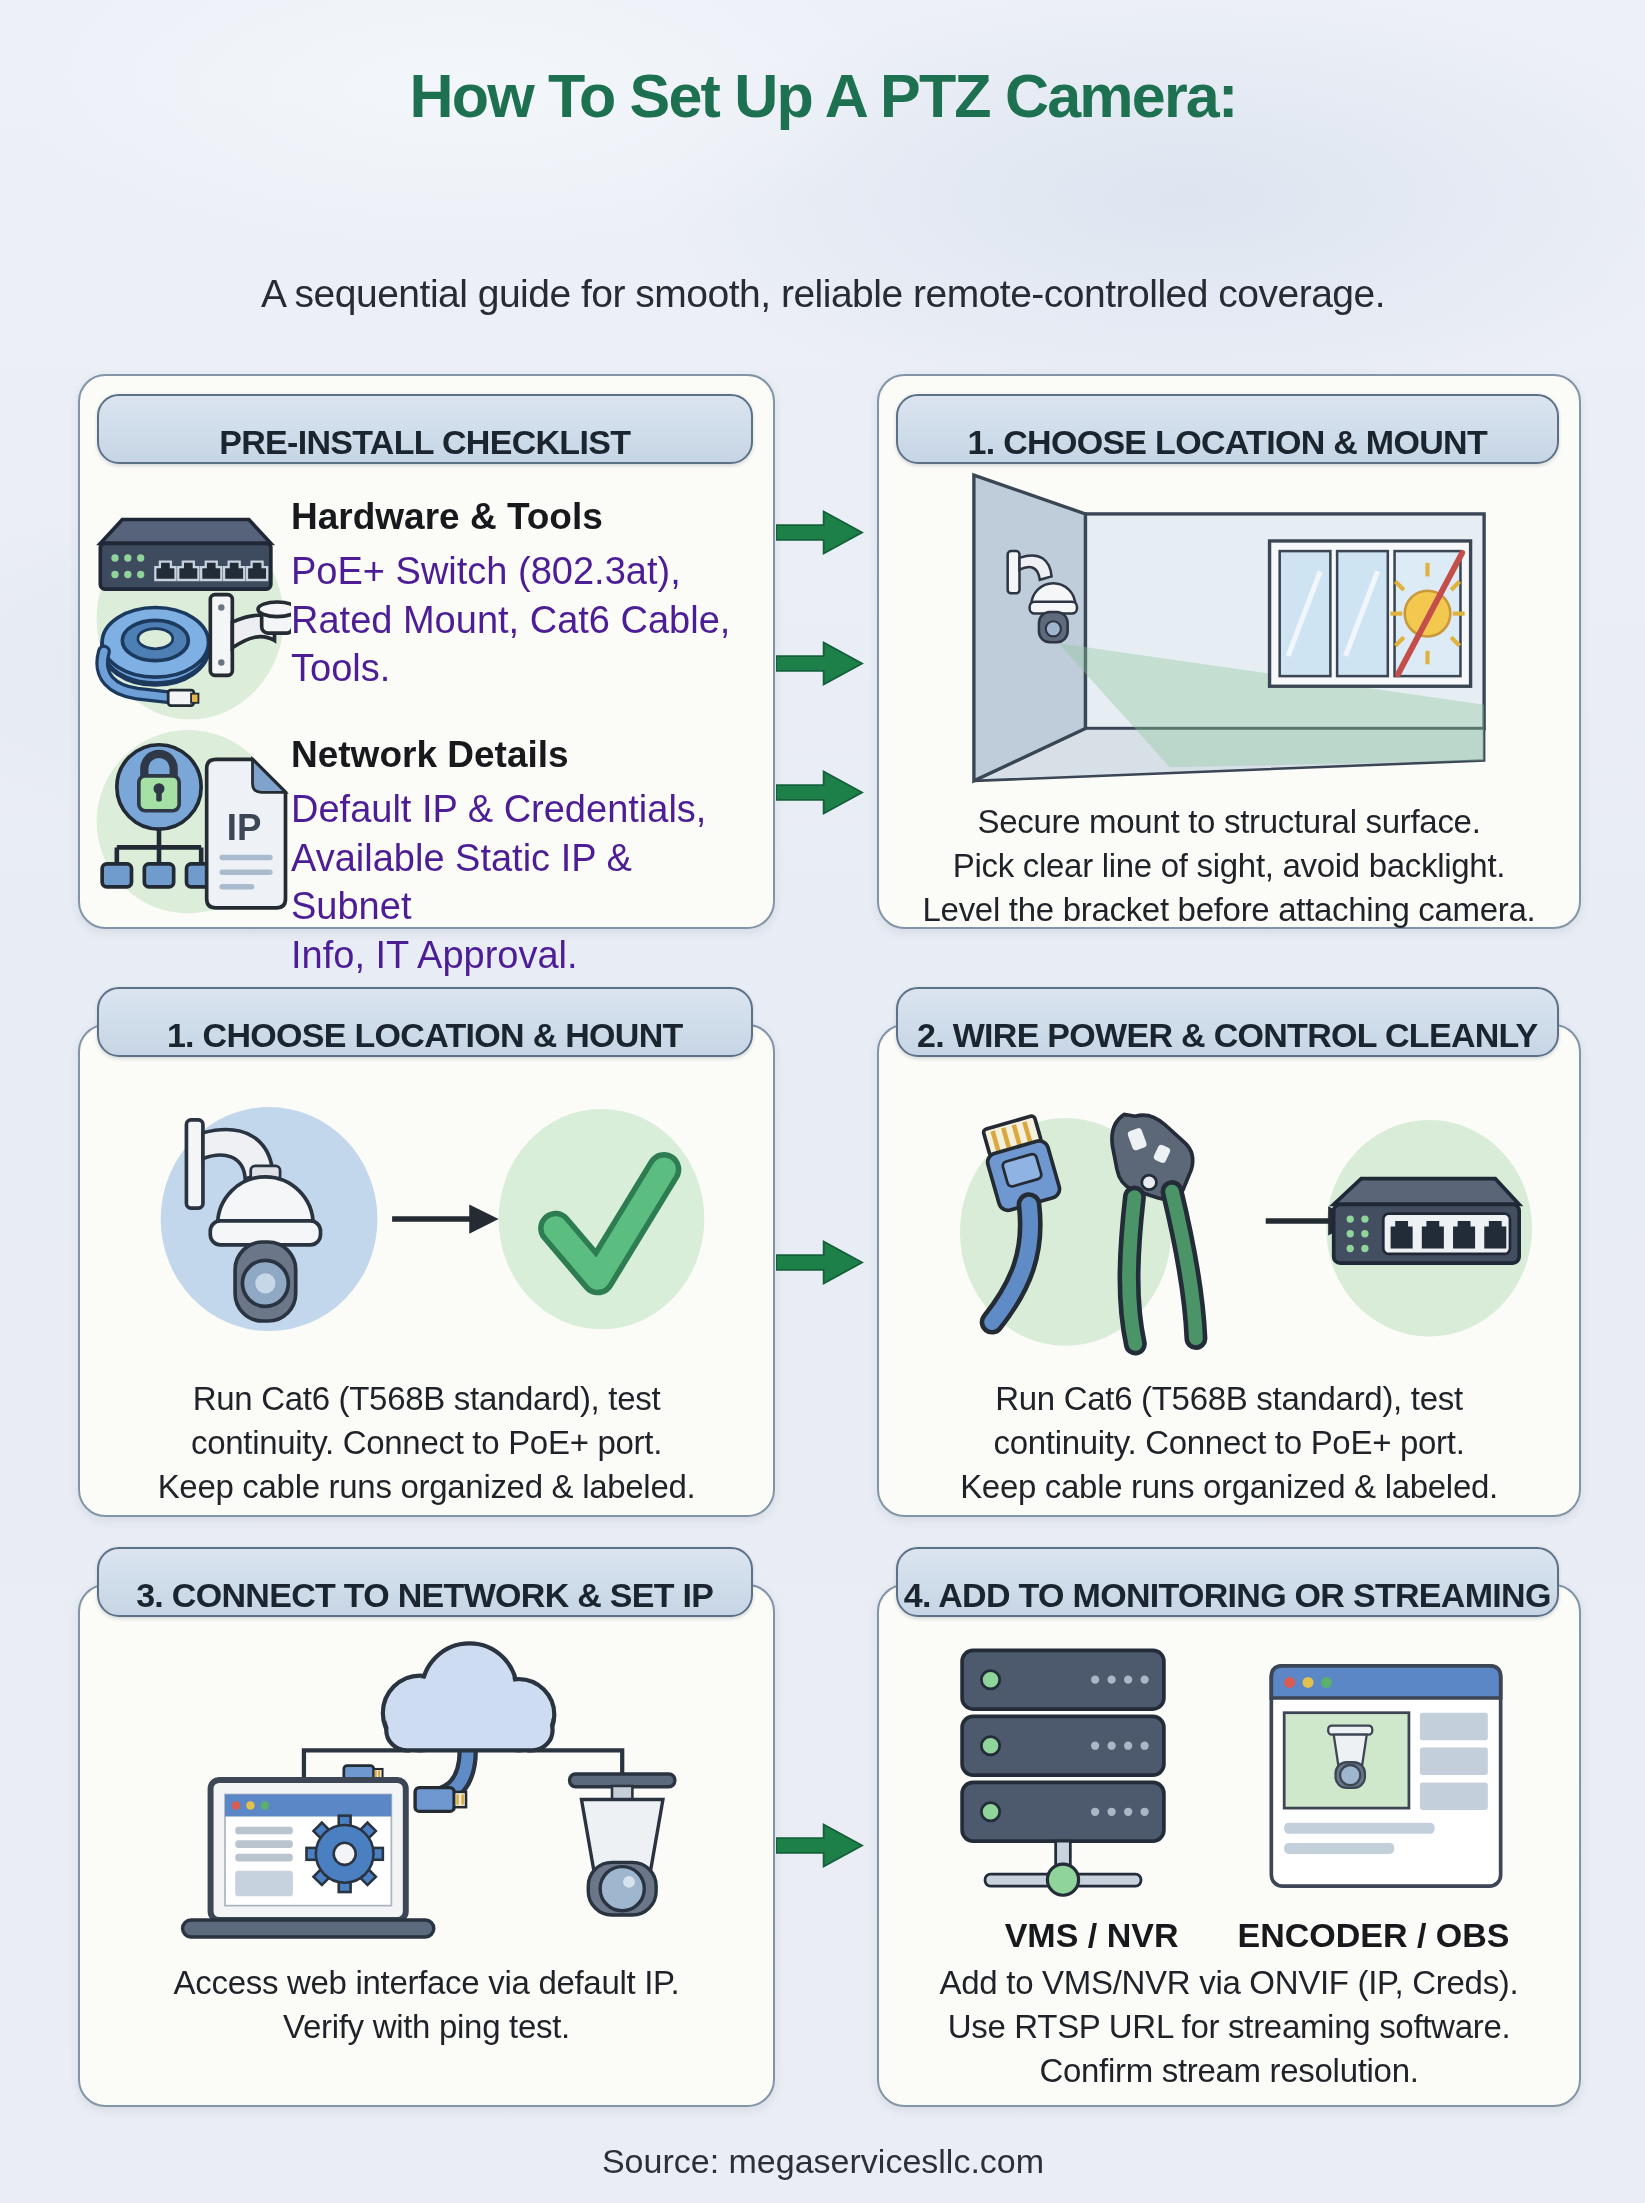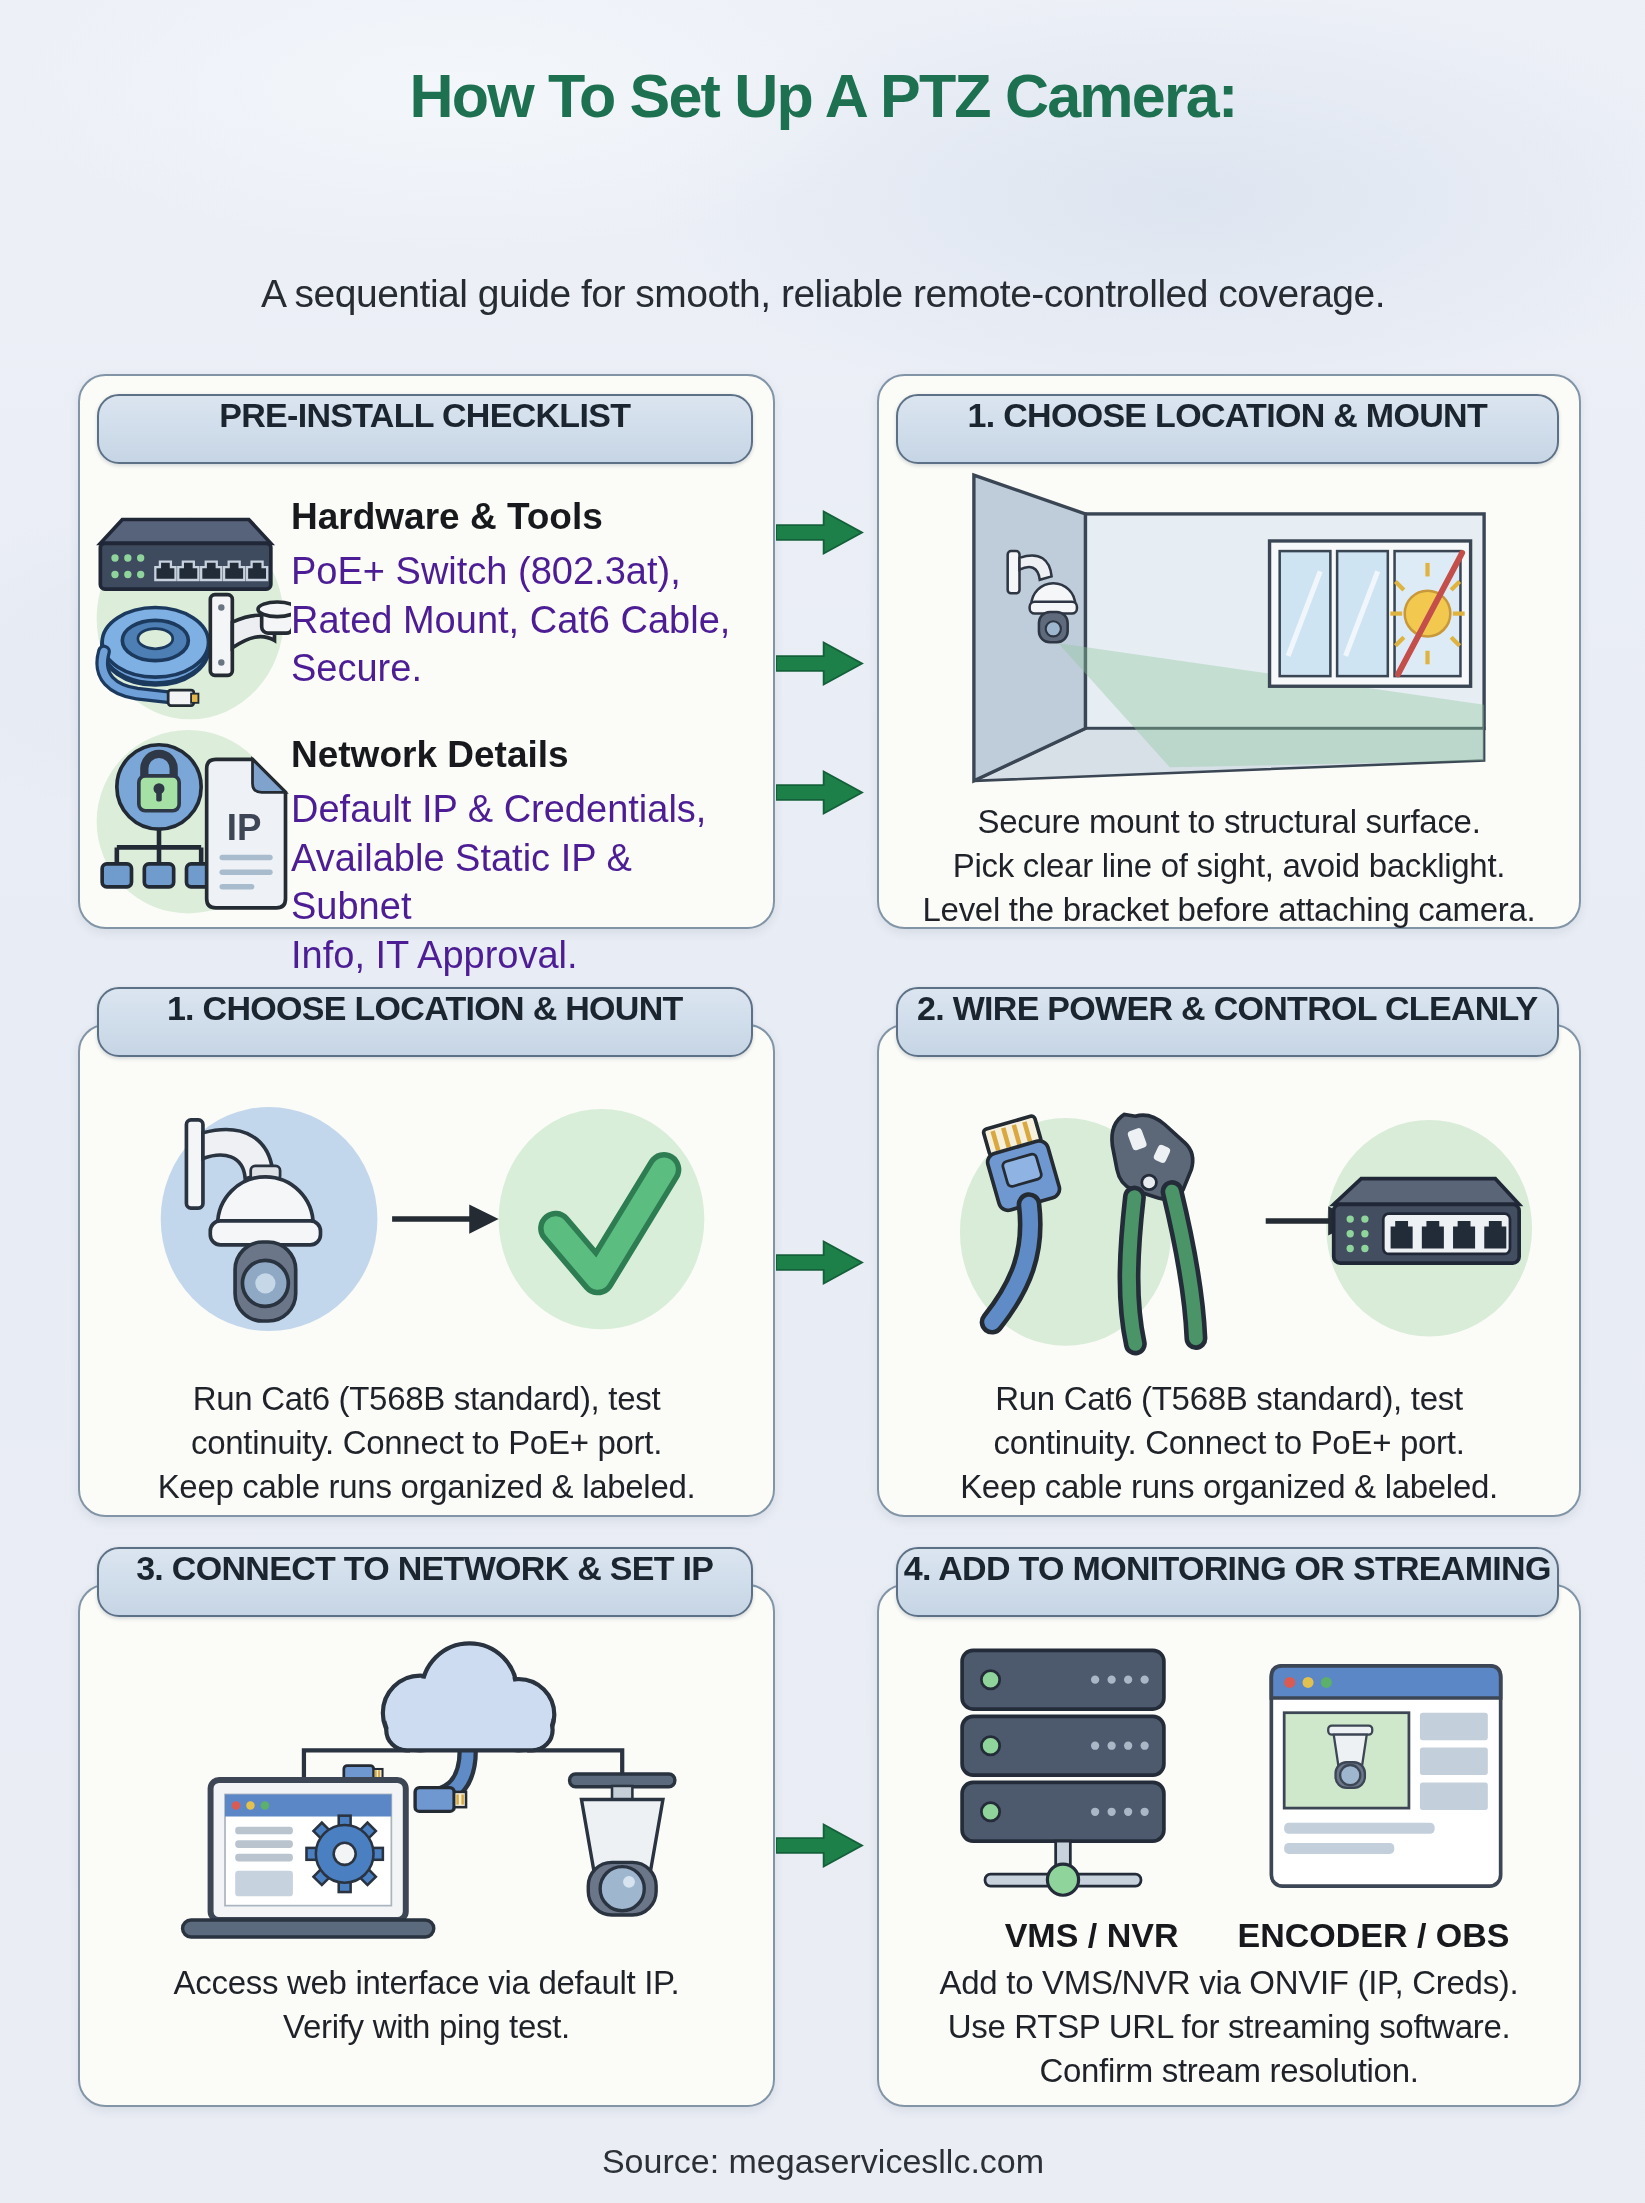--- a/index.html
+++ b/index.html
@@ -15,21 +15,21 @@
   .title1{position:absolute; top:61px; left:0; width:100%; text-align:center;
     font-size:61px; font-weight:bold; letter-spacing:-1.8px; color:#1d7150;}
   .title2{position:absolute; top:158px; left:0; width:100%; text-align:center;
     font-size:81px; font-weight:bold; letter-spacing:-1.8px; color:#17191d;}
   .subtitle{position:absolute; top:272px; left:0; width:100%; text-align:center;
     font-size:39px; letter-spacing:-0.5px; color:#272c33;}
   .card{position:absolute; background:#fbfbf7; border:2.8px solid #8295a7;
     border-radius:27.5px; box-shadow:0 3.7px 9.2px rgba(60,80,110,0.10);}
   .pill{position:absolute; left:16.5px; right:20px; height:66px; border-radius:22px;
     background:linear-gradient(180deg,#dbe5f0 0%,#c6d5e5 100%);
-    border:2.8px solid #5d7186; display:flex; align-items:flex-start; justify-content:center;
+    border:2.8px solid #5d7186; display:flex; align-items:flex-end; justify-content:center;
     box-shadow:0 1.8px 3.7px rgba(50,70,100,0.18);}
   .pill span{font-size:34px; font-weight:bold; letter-spacing:-0.7px; color:#1b2530; white-space:nowrap;}
   .pill-in{top:18.4px;}
   .pill-out{top:-39px;}
   .c1-row{position:absolute; left:13px; width:667px; display:flex; align-items:flex-start;}
   .c1-icon{width:198px; flex:0 0 198px;}
   .c1-text{padding-top:3.7px;}
   .c1-head{font-size:37px; font-weight:bold; color:#17191d; margin-bottom:9.2px;}
   .c1-line{font-size:38px; line-height:1.28; color:#4c1d95;}
   .illo{position:absolute; left:50%; transform:translateX(-50%);}
@@ -95,21 +95,21 @@
             <path d="M24,30 C46,20 60,20 70,28 L70,50 C56,42 42,46 24,58 Z" fill="#eceef1" stroke="#242b33" stroke-width="4"></path>
             <rect x="56" y="16" width="34" height="26" rx="7" fill="#f4f5f7" stroke="#242b33" stroke-width="4"></rect>
             <ellipse cx="73" cy="16" rx="21" ry="8" fill="#f4f5f7" stroke="#242b33" stroke-width="4"></ellipse>
           </g>
         </svg>
       </div>
       <div class="c1-text">
         <div class="c1-head">Hardware &amp; Tools</div>
         <div class="c1-line">PoE+ Switch (802.3at),</div>
         <div class="c1-line">Rated Mount, Cat6 Cable,</div>
-        <div class="c1-line">Secure.</div>
+        <div class="c1-line">Tools.</div>
       </div>
     </div>
     <div class="c1-row" style="top:354px">
       <div class="c1-icon">
         <svg width="198" height="188" viewBox="0 0 216 205">
           <ellipse cx="104" cy="100" rx="100" ry="100" fill="#dcedda"></ellipse>
           <g>
             <circle cx="72" cy="62" r="46" fill="#7aa6d8" stroke="#222b35" stroke-width="4"></circle>
             <path d="M56,54 v-12 a16,16 0 0 1 32,0 v12" fill="none" stroke="#2e3846" stroke-width="9"></path>
             <rect x="50" y="50" width="44" height="38" rx="7" fill="#a5e0a5" stroke="#2e3846" stroke-width="4"></rect>

